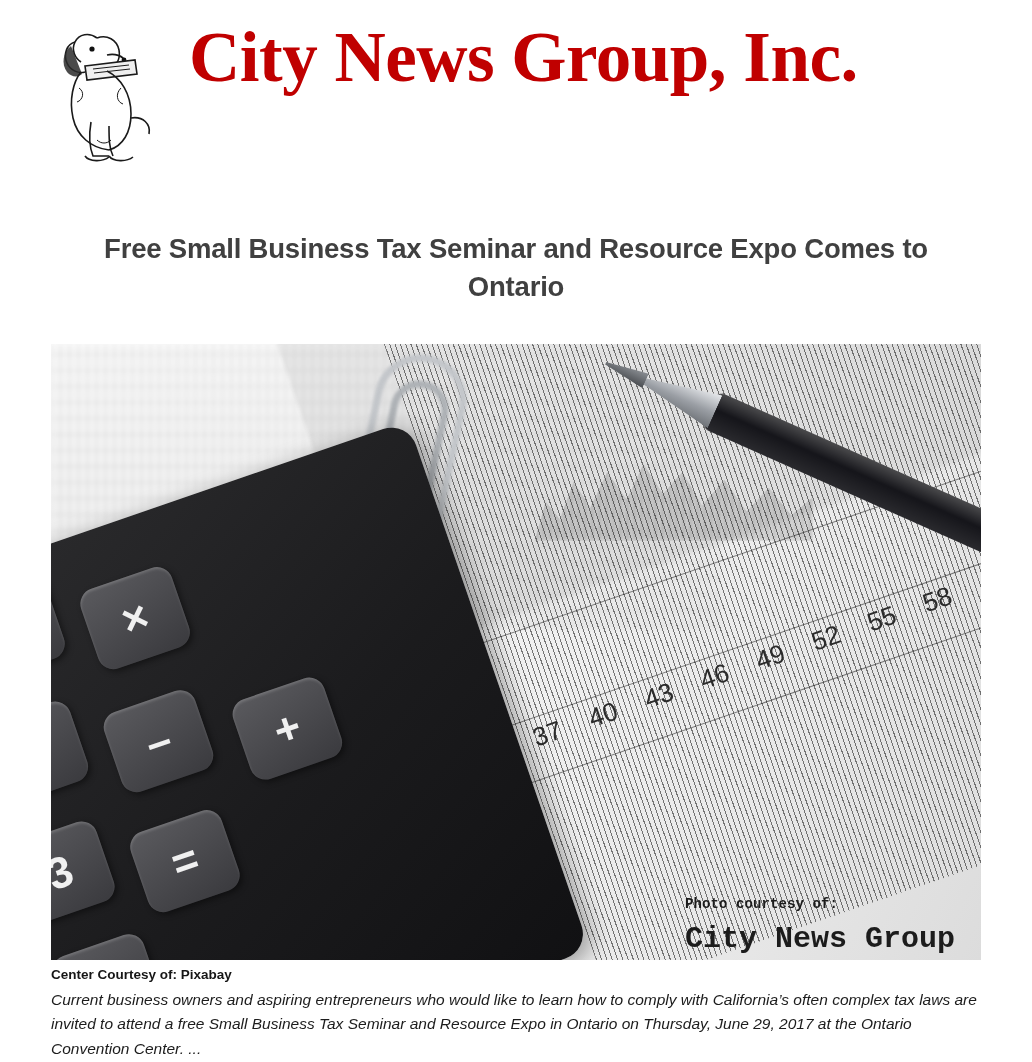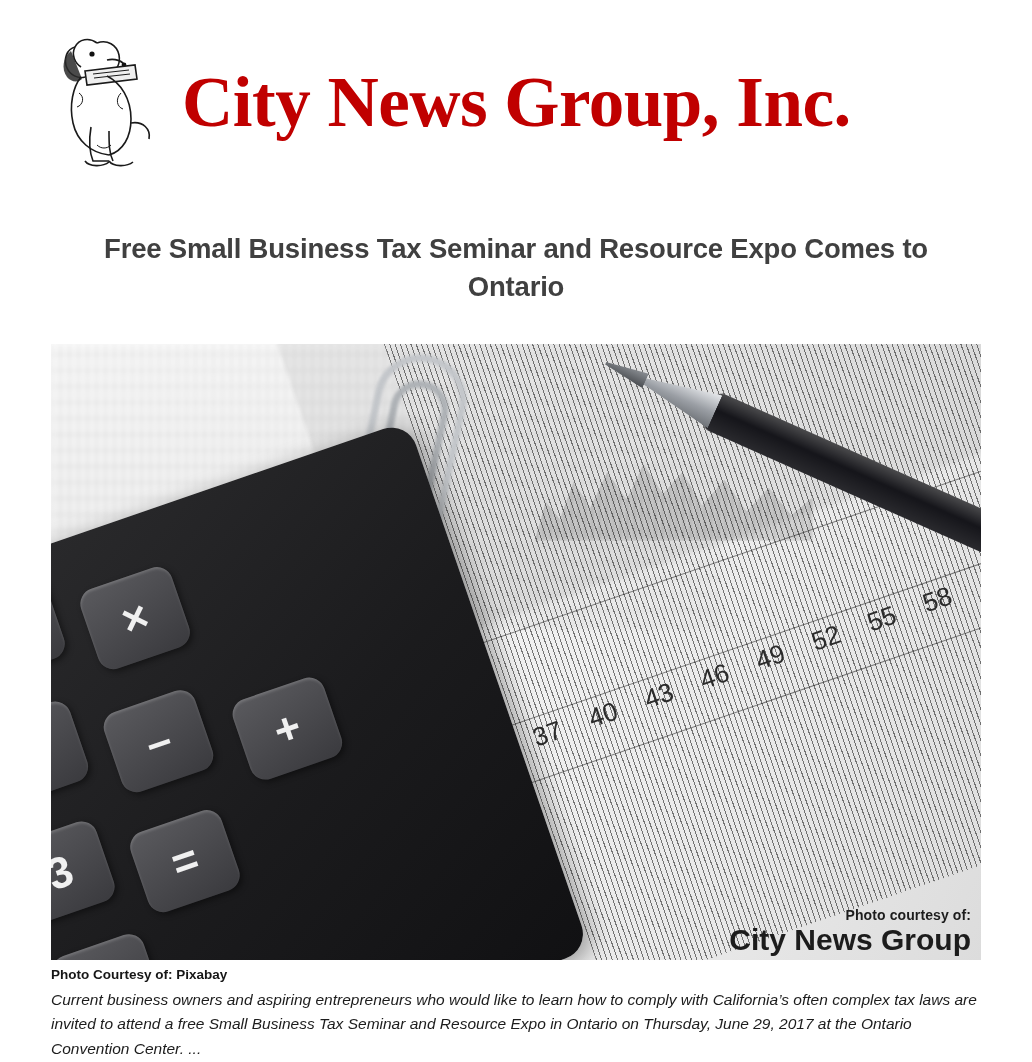--- a/index.html
+++ b/index.html
@@ -25,22 +25,22 @@
   .masthead {
     width: 100%;
     padding: 22px 0 10px 0;
     display: flex;
     align-items: flex-end;
     justify-content: center;
   }
   .masthead-inner {
     width: 930px;
     display: flex;
-    align-items: flex-end;
-    gap: 11px;
+    align-items: flex-start;
+    gap: 18px;
     height: 150px;
   }
   .dog-logo {
     width: 120px;
     height: 145px;
     flex: 0 0 120px;
     position: relative;
   }
   .dog-logo svg { display: block; }
   .brand-title {
@@ -236,36 +236,36 @@
     position: absolute;
     left: 6px; top: 18px;
     width: 44px; height: 16px;
     background: linear-gradient(180deg, #8b8f94, #4a4d51);
     clip-path: polygon(0 42%, 100% 0, 100% 100%, 0 58%);
   }
 
   
   .watermark {
     position: absolute;
-    right: 10px;
+    right: 26px;
     bottom: 4px;
-    text-align: right;
-    font-family: Liberation Sans, sans-serif;
+    text-align: left;
+    font-family: Liberation Mono, monospace;
     color: #1c1c1c;
   }
   .watermark .small {
     font-size: 14px;
     font-weight: 700;
     letter-spacing: 0.1px;
   }
   .watermark .big {
     font-size: 30px;
     font-weight: 700;
     line-height: 1.05;
-    margin-top: 1px;
+    margin-top: 12px;
   }
 
   
   .caption {
     width: 930px;
     margin: 7px auto 0 auto;
     font-size: 13.5px;
     font-weight: bold;
     color: #161616;
   }
@@ -376,17 +376,17 @@
         <div class="tip"></div>
       </div>
 
       <div class="watermark">
         <div class="small">Photo courtesy of:</div>
         <div class="big">City News Group</div>
       </div>
     </div>
   </div>
 
-  <div class="caption">Photo Courtesy of: Pixabay</div>
+  <div class="caption">Center Courtesy of: Pixabay</div>
 
   <div class="body-text">Current business owners and aspiring entrepreneurs who would like to learn how to comply with California’s often complex tax laws are invited to attend a free Small Business Tax Seminar and Resource Expo in Ontario on Thursday, June 29, 2017 at the Ontario Convention Center. ...</div>
 
 </div>
 
 </body></html>

